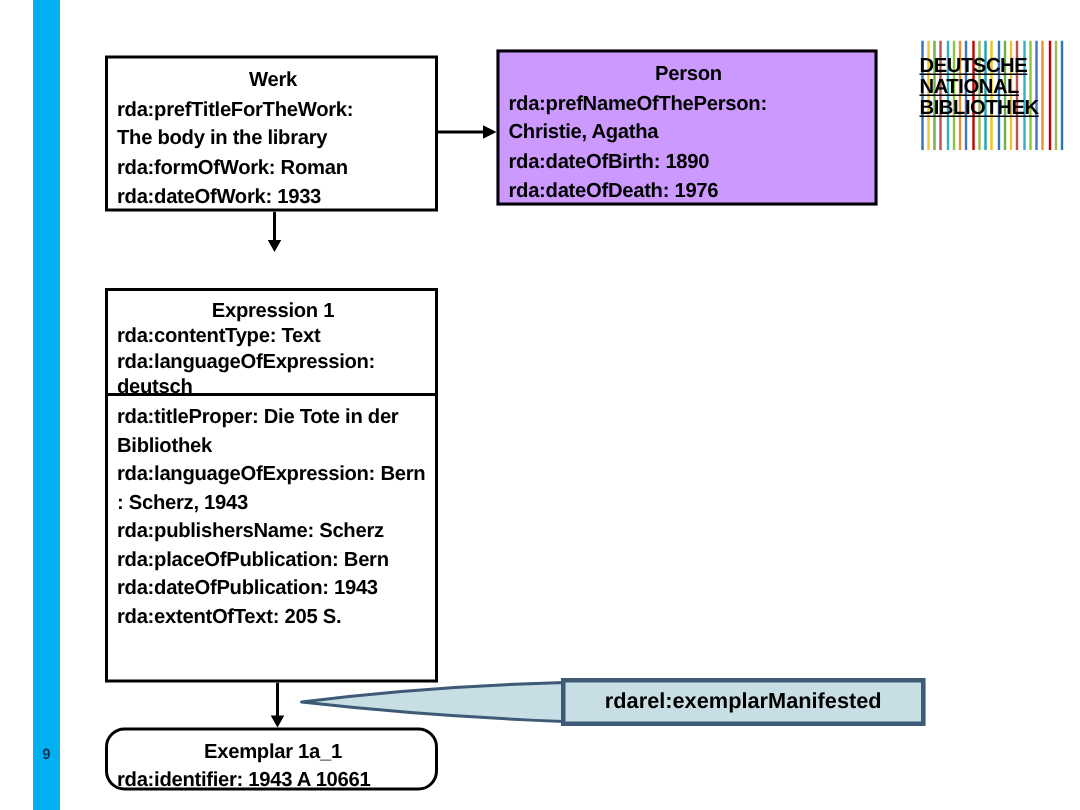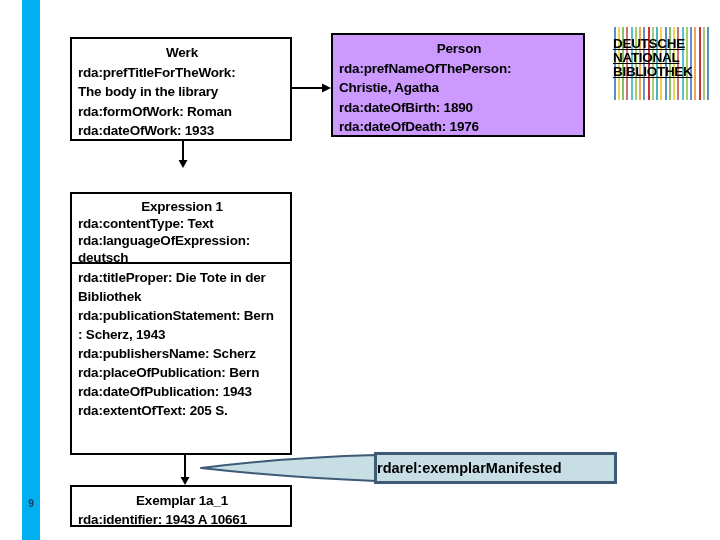--- a/index.html
+++ b/index.html
@@ -29,27 +29,27 @@
     letter-spacing:-0.2px;
     padding:4px 4px 0 6px;
     white-space:nowrap;
   }
   .box-title{text-align:center;line-height:var(--lh,19px);}
   .box-line{line-height:var(--lh,19px);}
   #werk-box{left:70px;top:37px;width:222px;height:104px;--lh:19.5px;}
   #person-box{left:331px;top:33px;width:254px;height:104px;--lh:19.5px;background:var(--person-fill,#CC99FF);}
   #expression-box{left:70px;top:168px;width:222px;height:72px;margin-top:24px;--lh:17px;}
   #manifestation-box{left:70px;top:262px;width:222px;height:193px;--lh:19px;}
-  #exemplar-box{left:70px;top:485px;width:222px;height:42px;--lh:19px;}
+  #exemplar-box{left:70px;top:485px;width:222px;height:42px;border-radius:13px;--lh:19px;}
   #callout-box{
     position:absolute;left:374px;top:452px;width:243px;height:32px;
     box-sizing:border-box;
     background:var(--callout-fill,#C7DEE4);
     border:3px solid var(--callout-border,#3D5A76);
-    display:flex;align-items:center;
+    display:flex;align-items:center;justify-content:center;
     font-size:14.5px;
   }
   #connector-layer{
     position:absolute;left:0;top:0;width:720px;height:540px;
     pointer-events:none;
   }
   #dnb-logo{
     position:absolute;left:613px;top:27px;width:97px;height:73px;
   }
   #dnb-logo .logo-text{
@@ -109,21 +109,21 @@
         <div class="box-line">rda:contentType: Text</div>
         <div class="box-line">rda:languageOfExpression:</div>
         <div class="box-line">deutsch</div>
       </div>
   </div>
 
   <div id="manifestation-box" class="ent-box">
     <div>
         <div class="box-line">rda:titleProper: Die Tote in der</div>
         <div class="box-line">Bibliothek</div>
-        <div class="box-line">rda:publicationStatement: Bern</div>
+        <div class="box-line">rda:languageOfExpression: Bern</div>
         <div class="box-line">: Scherz, 1943</div>
         <div class="box-line">rda:publishersName: Scherz</div>
         <div class="box-line">rda:placeOfPublication: Bern</div>
         <div class="box-line">rda:dateOfPublication: 1943</div>
         <div class="box-line">rda:extentOfText: 205 S.</div>
       </div>
   </div>
 
   <div id="exemplar-box" class="ent-box">
     <div class="box-title">Exemplar 1a_1</div>

